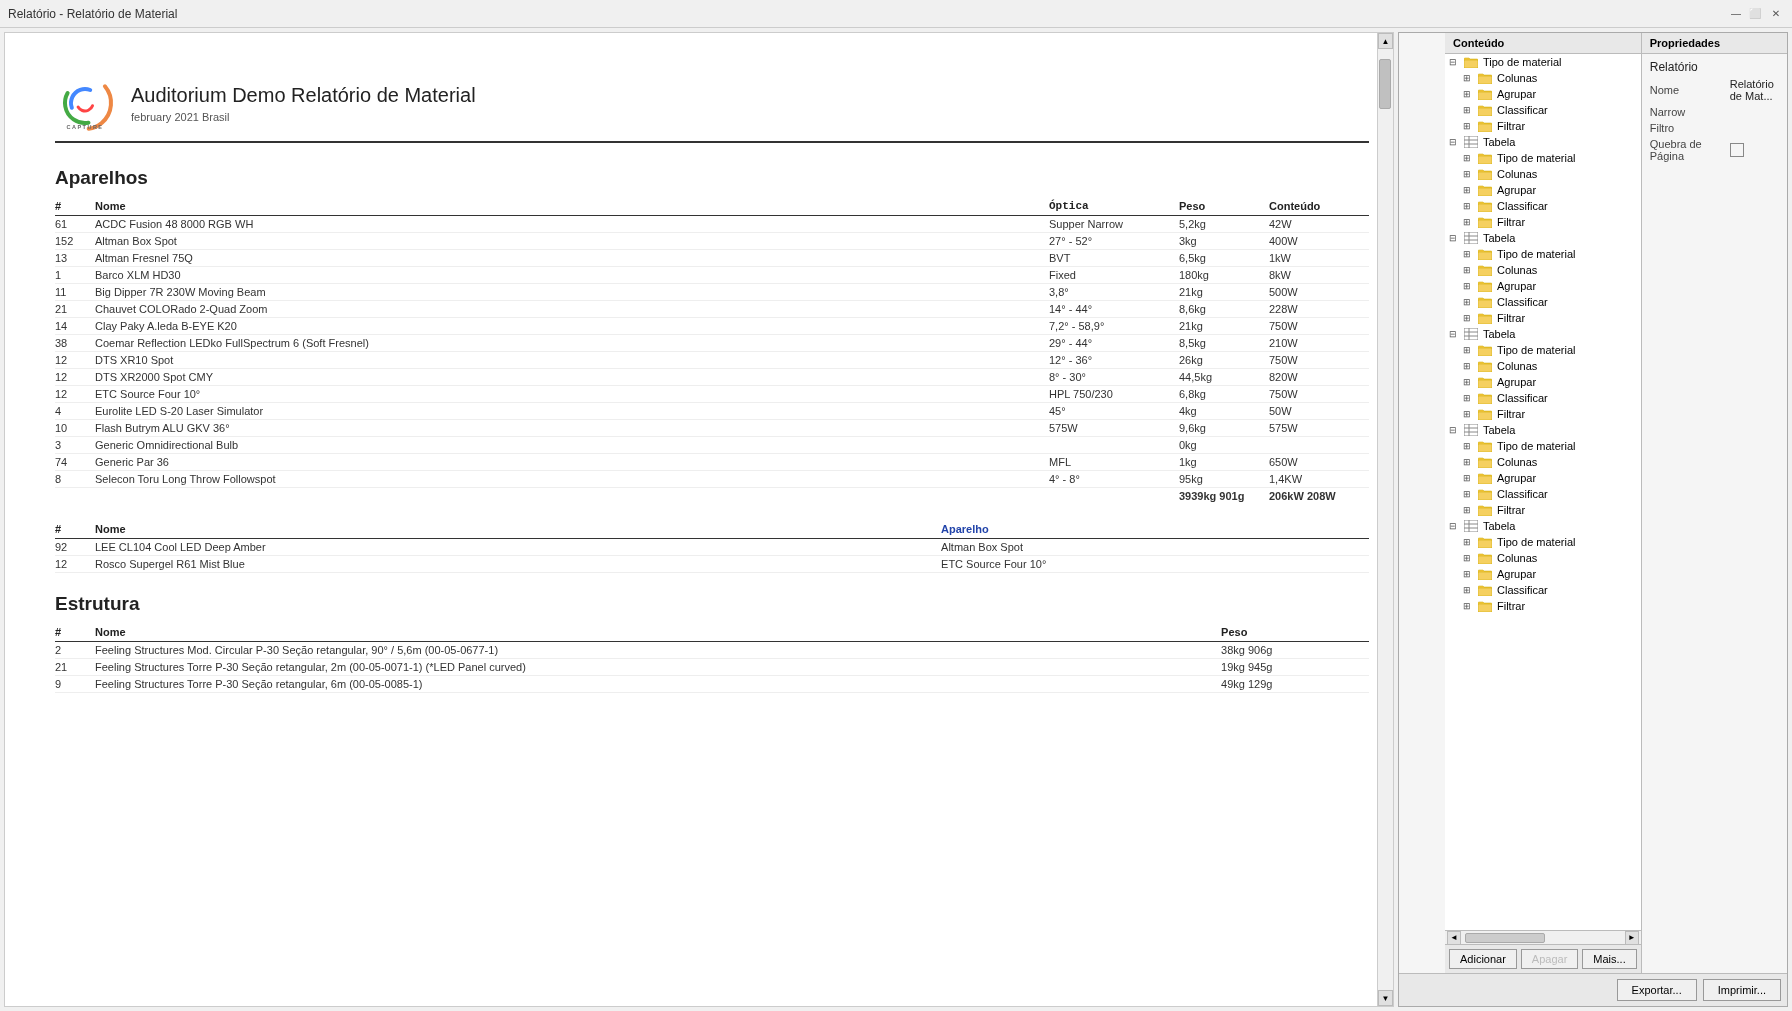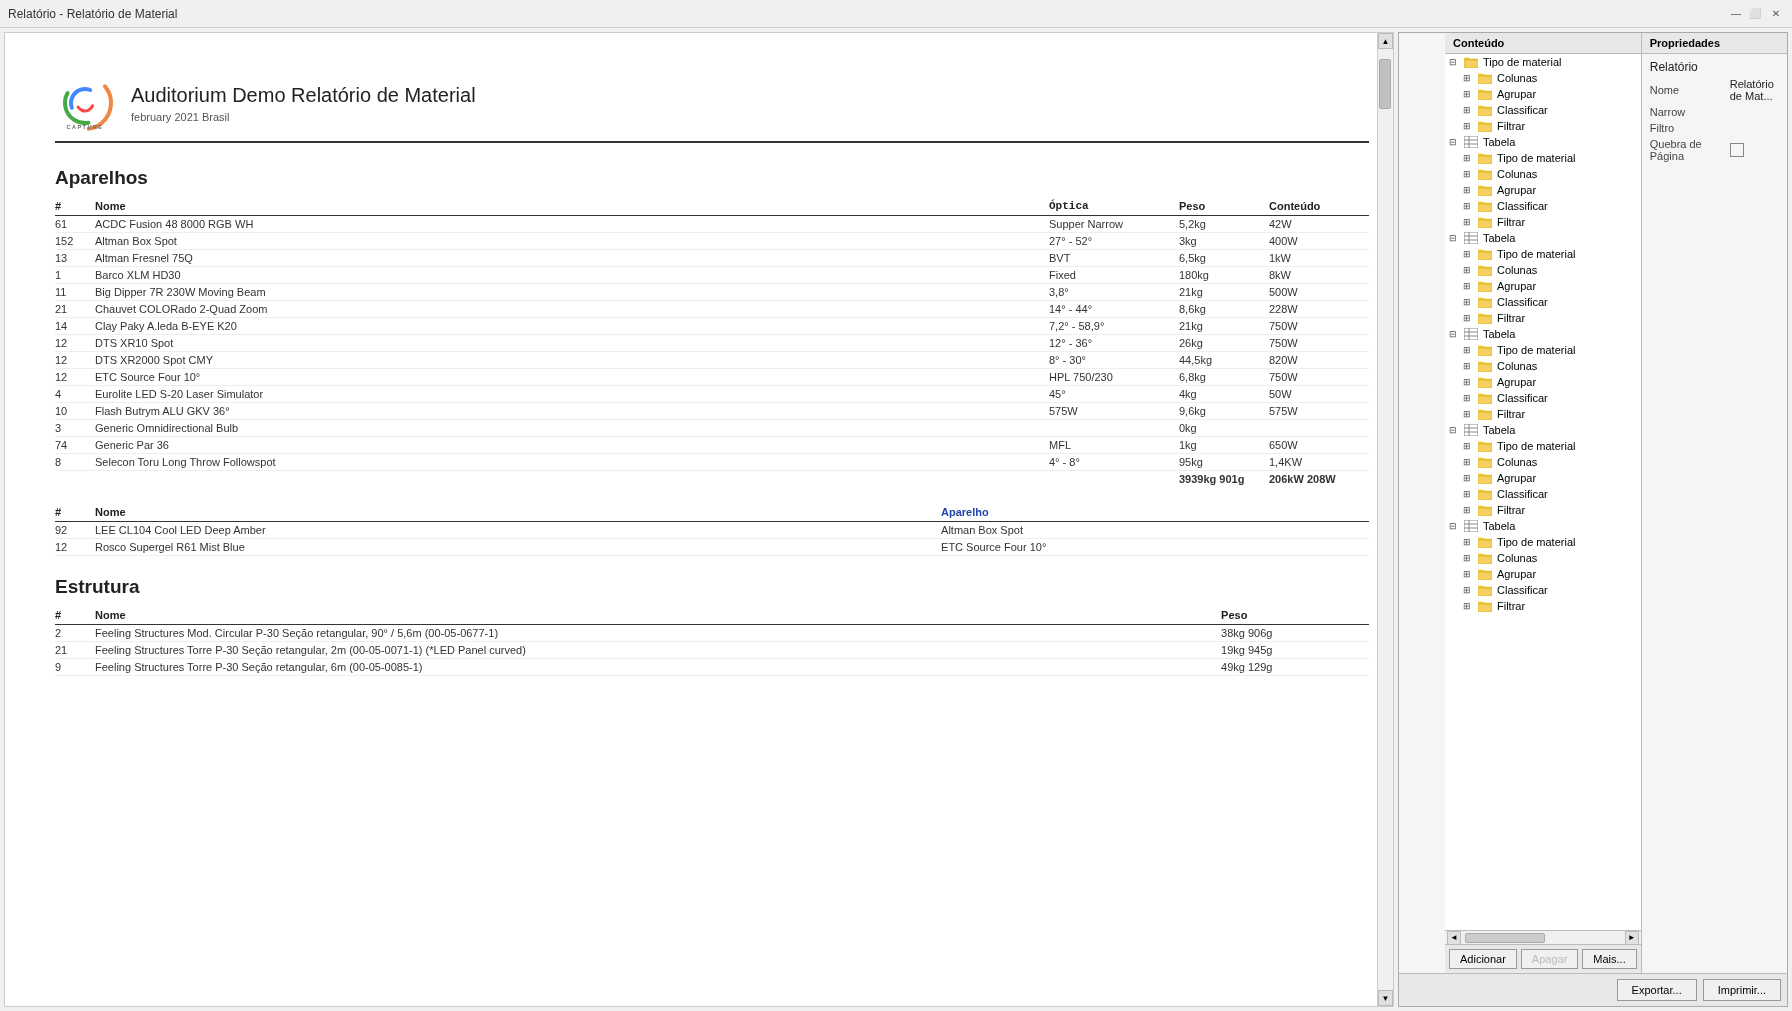--- a/index.html
+++ b/index.html
@@ -166,20 +166,27 @@
                   <td>14° - 44°</td>
                   <td>8,6kg</td>
                   <td>228W</td>
                 </tr>
                 <tr>
                   <td>14</td>
                   <td>Clay Paky A.leda B-EYE K20</td>
                   <td>7,2° - 58,9°</td>
                   <td>21kg</td>
                   <td>750W</td>
+                </tr>
+                <tr>
+                  <td>38</td>
+                  <td>Coemar Reflection LEDko FullSpectrum 6 (Soft Fresnel)</td>
+                  <td>29° - 44°</td>
+                  <td>8,5kg</td>
+                  <td>210W</td>
                 </tr>
                 <tr>
                   <td>12</td>
                   <td>DTS XR10 Spot</td>
                   <td>12° - 36°</td>
                   <td>26kg</td>
                   <td>750W</td>
                 </tr>
                 <tr>
                   <td>12</td>

